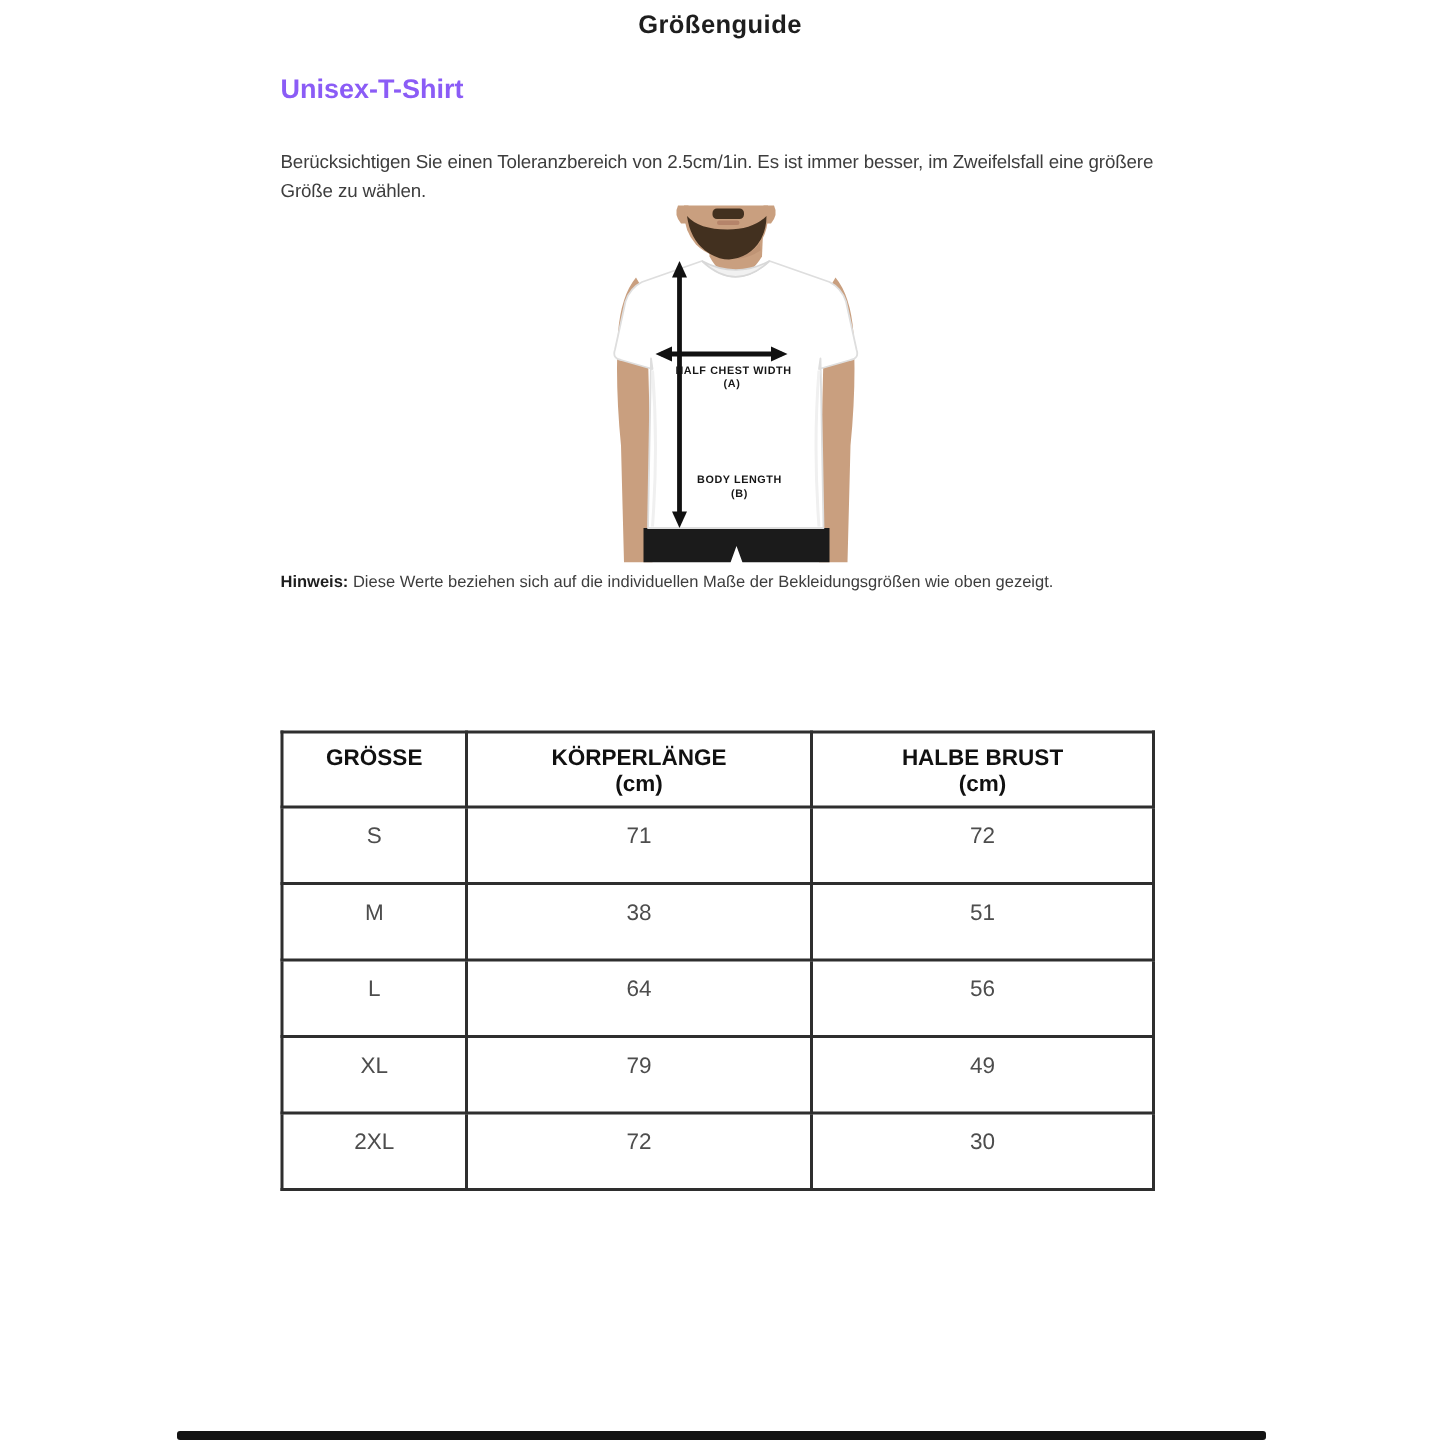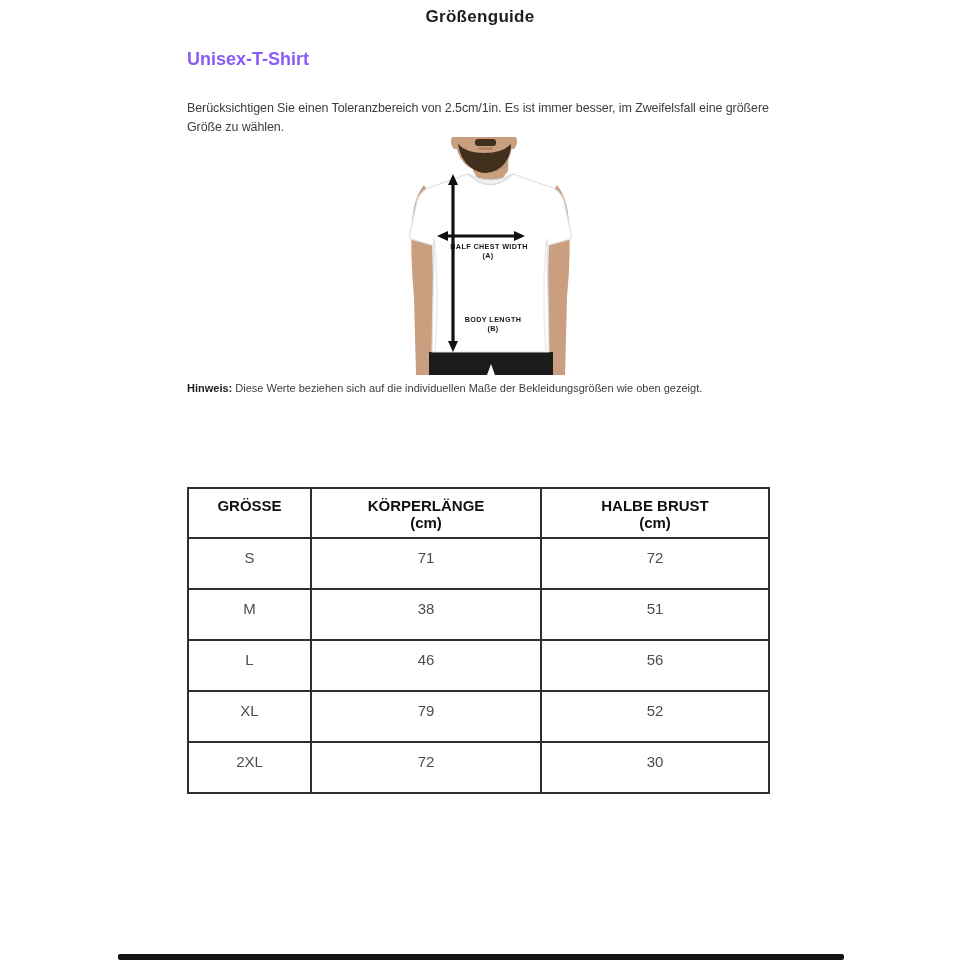--- a/index.html
+++ b/index.html
@@ -182,27 +182,27 @@
         <td>71</td>
         <td>72</td>
       </tr>
       <tr>
         <td>M</td>
         <td>38</td>
         <td>51</td>
       </tr>
       <tr>
         <td>L</td>
-        <td>46</td>
+        <td>64</td>
         <td>56</td>
       </tr>
       <tr>
         <td>XL</td>
         <td>79</td>
-        <td>52</td>
+        <td>49</td>
       </tr>
       <tr>
         <td>2XL</td>
         <td>72</td>
         <td>30</td>
       </tr>
     </tbody>
   </table>
 
   <div class="bottom-bar"></div>

